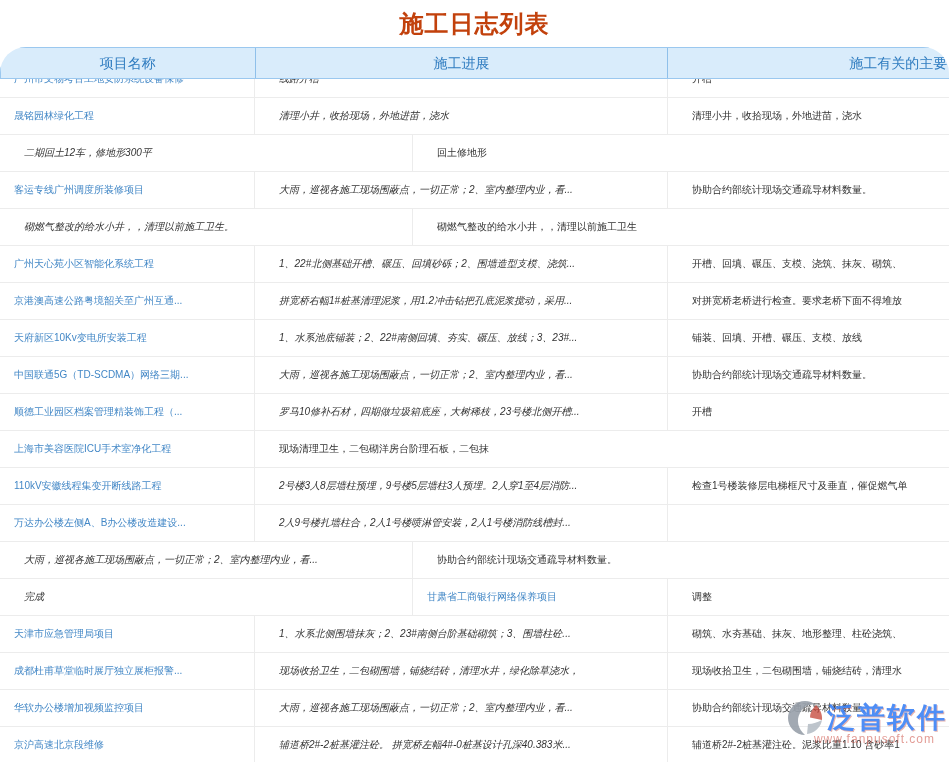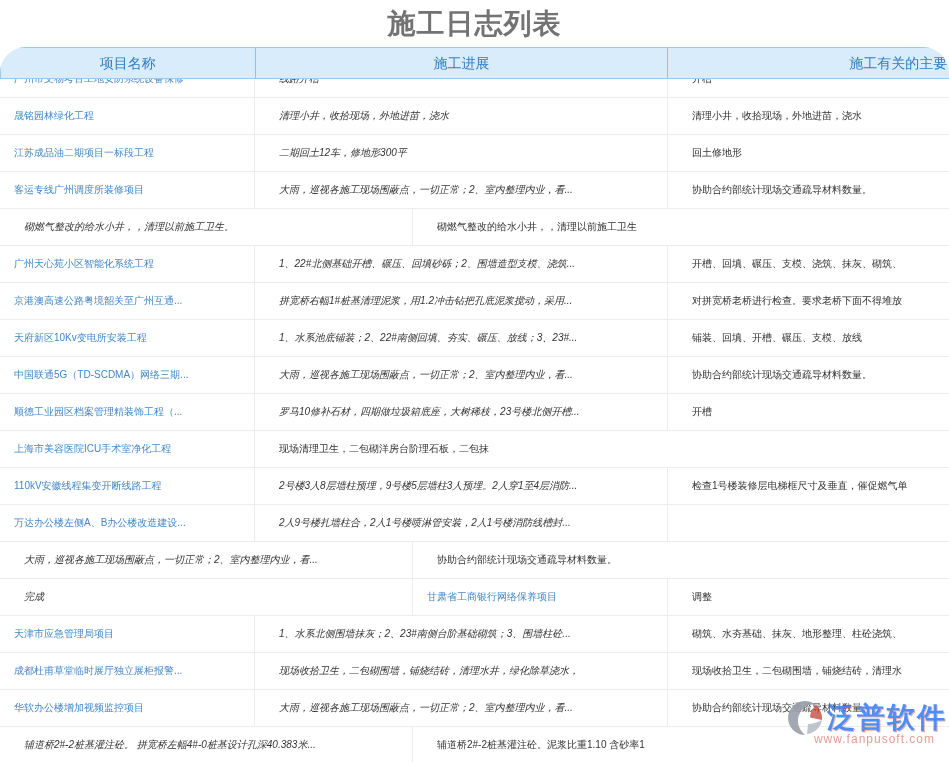--- a/index.html
+++ b/index.html
@@ -8,21 +8,21 @@
     overflow: hidden;
     background: #ffffff;
     font-family: "Liberation Sans", "DejaVu Sans", sans-serif;
   }
   .title-bar {
     height: 47px;
     display: flex; align-items: center; justify-content: center;
     background: #ffffff;
   }
   .title-bar h1 {
-    font-size: 28px; font-weight: bold; color: #737373;
+    font-size: 24px; font-weight: bold; color: #c2410c;
     letter-spacing: 1px;
     font-family: Liberation Serif, serif;
   }
   .table-outer {
     position: relative;
     width: 949px; height: 715px;
     overflow: hidden;
     border-radius: 26px;
   }
   .hrow {
@@ -132,23 +132,20 @@
 
   <div class="row">
     <div class="cell c1">
       <a>晟铭园林绿化工程</a>
     </div>
     <div class="cell c2">清理小井，收拾现场，外地进苗，浇水</div>
     <div class="cell c3">清理小井，收拾现场，外地进苗，浇水</div>
   </div>
 
   <div class="row">
-    <div class="cell c1">
-      <a>江苏成品油二期项目一标段工程</a>
-    </div>
     <div class="cell c2">二期回土12车，修地形300平</div>
     <div class="cell c3">回土修地形</div>
   </div>
 
   <div class="row">
     <div class="cell c1">
       <a>客运专线广州调度所装修项目</a>
     </div>
     <div class="cell c2">大雨，巡视各施工现场围蔽点，一切正常；2、室内整理内业，看...</div>
     <div class="cell c3">协助合约部统计现场交通疏导材料数量。</div>
@@ -253,20 +250,23 @@
 
   <div class="row">
     <div class="cell c1">
       <a>华软办公楼增加视频监控项目</a>
     </div>
     <div class="cell c2">大雨，巡视各施工现场围蔽点，一切正常；2、室内整理内业，看...</div>
     <div class="cell c3">协助合约部统计现场交通疏导材料数量。</div>
   </div>
 
   <div class="row">
+    <div class="cell c1">
+      <a>京沪高速北京段维修</a>
+    </div>
     <div class="cell c2">辅道桥2#-2桩基灌注砼。 拼宽桥左幅4#-0桩基设计孔深40.383米...</div>
     <div class="cell c3">辅道桥2#-2桩基灌注砼。泥浆比重1.10 含砂率1</div>
   </div>
 </div>
   </div>
 
   <div class="watermark">
     <svg width="36" height="36" viewBox="0 0 36 36" style="margin-right:4px;">
       <path d="M18 1 A17 17 0 1 0 18 35 C11 29 9 20 13 13 C16 7 22 3 29 5 A17 17 0 0 0 18 1 Z" fill="#98a0aa"></path>
       <path d="M29 5 C33 9 35.5 14 35 20 L23 17.5 C23 12.5 26 8 29 5 Z" fill="#c4453a" opacity="0.85"></path>

